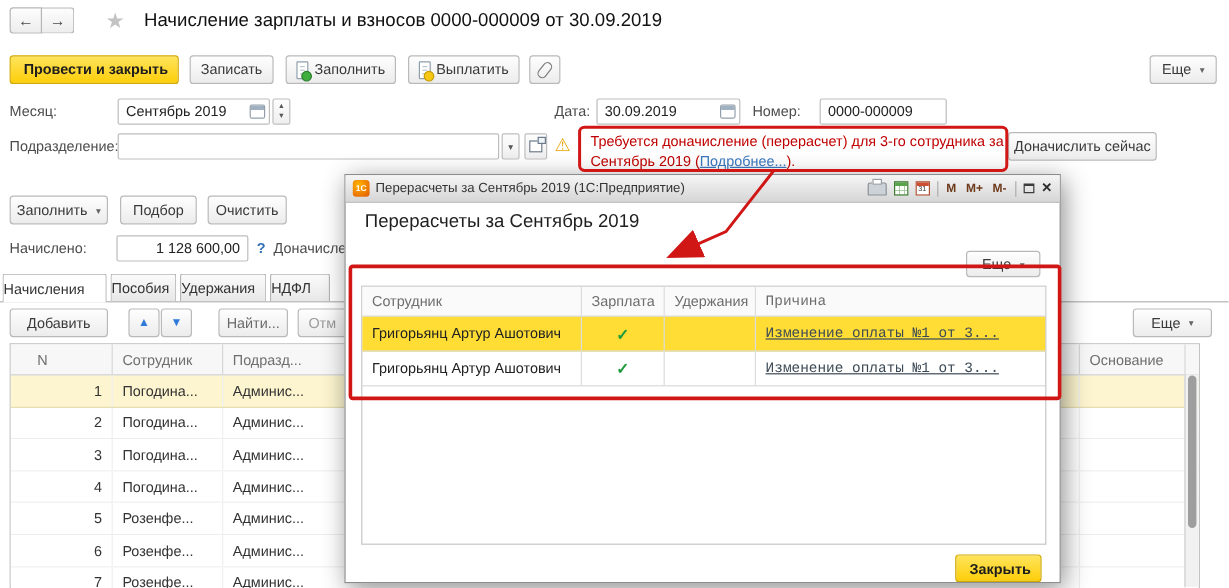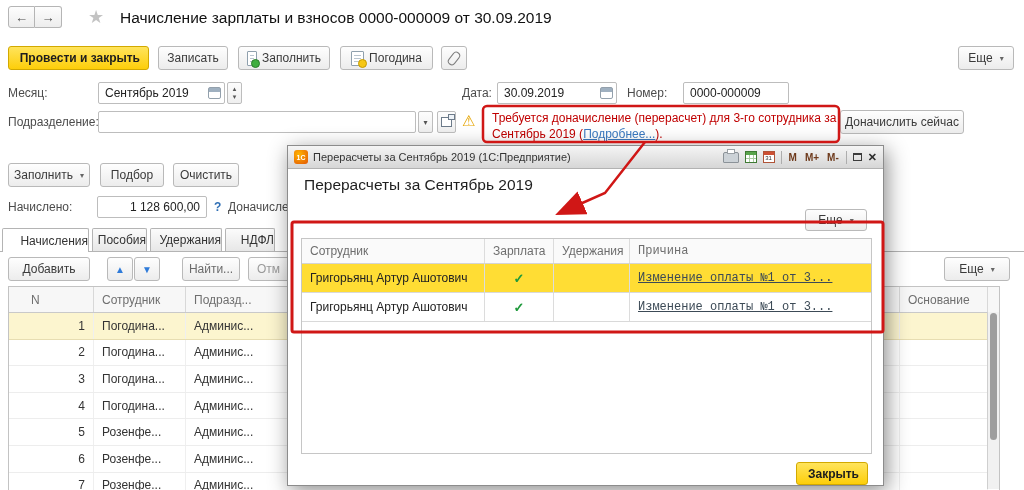--- a/index.html
+++ b/index.html
@@ -41,21 +41,21 @@
        display:inline-block;}
   .docic i{position:absolute;left:2px;right:2px;height:1px;background:#b9c5cf;}
   .docic i:nth-child(1){top:3px;} .docic i:nth-child(2){top:6px;} .docic i:nth-child(3){top:9px;}
   .docic .mark{position:absolute;right:-4px;bottom:-3px;width:7px;height:7px;border-radius:50%;}
   .mark.g{background:#3fae3f;border:1px solid #2a7d2a;}
   .mark.y{background:#f6c715;border:1px solid #c59b00;}
   .clip{display:inline-block;width:7px;height:13px;border:1.5px solid #7d7d7d;border-radius:4px;transform:rotate(38deg);}
   .star{position:absolute;font-size:18px;color:#c3c3c3;}
   .ptitle{position:absolute;font-size:15.5px;color:#111;}
   
-  .tab{position:absolute;top:228px;height:23px;box-sizing:border-box;display:flex;align-items:center;justify-content:flex-end;
+  .tab{position:absolute;top:228px;height:23px;box-sizing:border-box;display:flex;align-items:center;justify-content:flex-start;
        border:1px solid #b4b4b4;border-bottom:none;border-radius:2px 2px 0 0;
        background:linear-gradient(#fbfbfb,#e7e7e7);color:#333;z-index:1;}
   .tab.active{background:#fff;height:24px;z-index:3;}
   .tabline{position:absolute;top:251px;left:0;width:1024px;height:1px;background:#b4b4b4;z-index:2;}
   
   #mtable{position:absolute;left:8px;top:286px;width:992px;height:204px;box-sizing:border-box;
        border:1px solid #c3c3c3;display:flex;flex-direction:column;background:#fff;}
   .mhead{display:flex;height:25px;background:#f7f7f7;border-bottom:1px solid #c9c9c9;color:#6f6f6f;flex:none;}
   .mhead div{display:flex;align-items:center;padding:0 8px;border-right:1px solid #d8d8d8;box-sizing:border-box;}
   .mrow{display:flex;height:25.6px;border-bottom:1px solid #ededed;background:#fff;flex:none;color:#333;}
@@ -130,21 +130,21 @@
       </span>
     <span>Заполнить</span>
   </div>
   <div class="btn" style="left:340px;top:46px;width:93px;">
     <span class="docic">
         <i></i>
         <i></i>
         <i></i>
         <span class="mark y"></span>
       </span>
-    <span>Погодина</span>
+    <span>Выплатить</span>
   </div>
   <div class="btn" style="left:441px;top:46px;width:26px;">
     <span class="clip"></span>
   </div>
   <div class="btn" style="left:958px;top:46px;width:56px;">
     <span>Еще</span>
     <span class="dd">▾</span>
   </div>
 
   <div class="lbl" style="left:8px;top:86px;">Месяц:</div>

